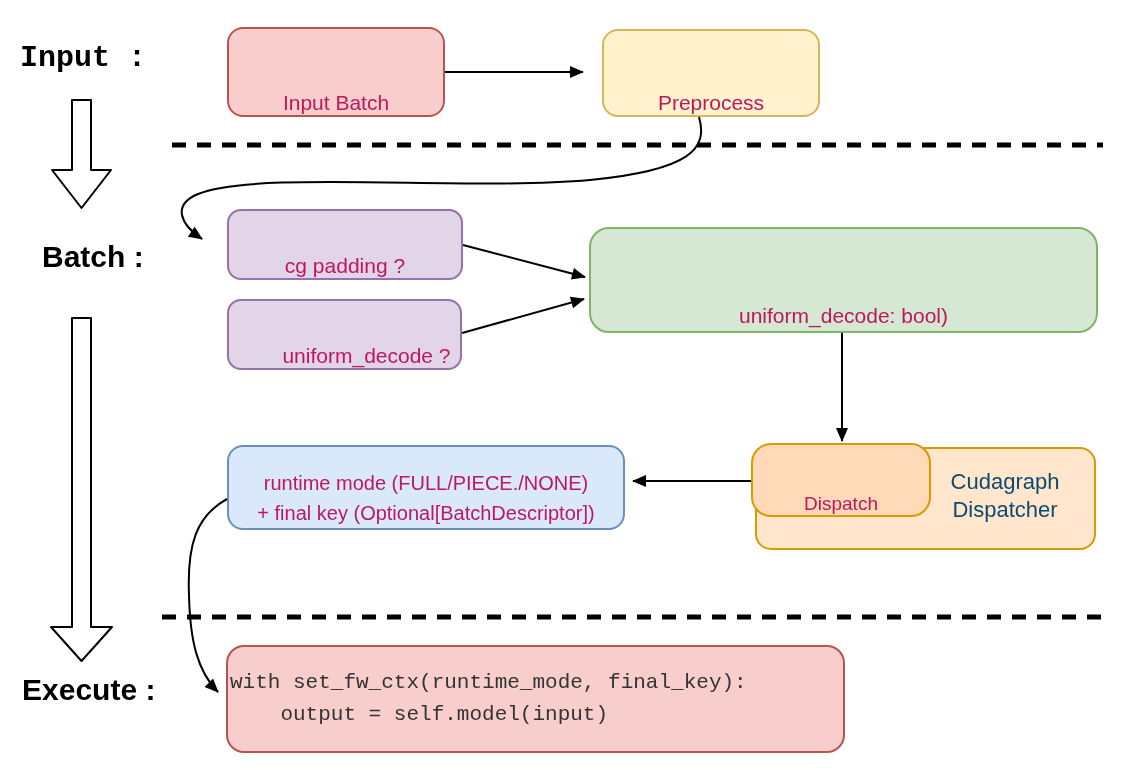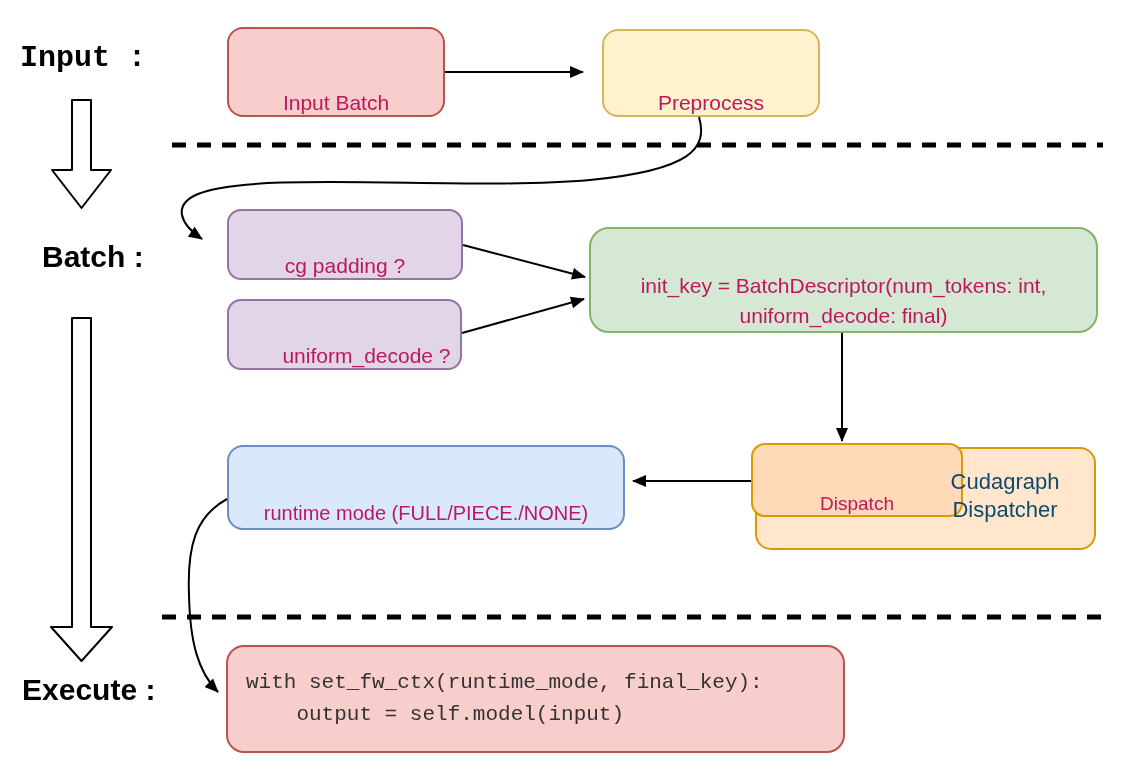--- a/index.html
+++ b/index.html
@@ -19,29 +19,29 @@
     display:flex;flex-direction:column;align-items:center;justify-content:flex-end;
     color:#be185d;text-align:center;
   }
   .node span{display:block;}
   #node-input-batch{left:227px;top:27px;width:218px;height:90px;border-radius:16px;font-size:21px;}
   #node-preprocess{left:590px;top:29px;width:218px;height:88px;border-radius:16px;font-size:21px;margin-left:12px;}
   #node-cg-padding{left:227px;top:209px;width:236px;height:71px;border-radius:14px;font-size:21px;}
   #node-uniform-decode{left:227px;top:299px;width:235px;height:71px;border-radius:14px;font-size:21px;}
   #node-init-key{left:589px;top:227px;width:509px;height:106px;border-radius:20px;font-size:21px;line-height:30px;}
   #node-cudagraph{left:755px;top:447px;width:341px;height:103px;border-radius:16px;}
-  #node-dispatch{left:751px;top:443px;width:212px;height:74px;border-radius:14px;font-size:19px;}
+  #node-dispatch{left:751px;top:443px;width:180px;height:74px;border-radius:20px;font-size:19px;}
   #cudagraph-label{
     position:absolute;left:925px;top:468px;width:160px;text-align:center;
     font-size:22px;line-height:28px;color:#0c4a6e;
   }
   #node-runtime{left:227px;top:445px;width:398px;height:85px;border-radius:16px;font-size:20px;line-height:30px;}
   #node-code{
     left:226px;top:645px;width:619px;height:108px;border-radius:18px;
-    align-items:flex-start;justify-content:center;padding-left:18px;
+    align-items:flex-start;justify-content:center;padding-left:2px;
     font-family:"Liberation Mono","DejaVu Sans Mono",monospace;
     font-size:21px;line-height:32px;text-align:left;
   }
   .code-line{white-space:pre;}
   #arrow-layer{position:absolute;left:0;top:0;width:1142px;height:770px;pointer-events:none;}
 </style>
 </head>
 <body>
 
 <div id="canvas">
@@ -60,32 +60,32 @@
 
   <div class="node" id="node-cg-padding" style="background-color: rgb(225, 213, 231); border-color: rgb(150, 115, 166);">
     <span>cg padding ?</span>
   </div>
 
   <div class="node" id="node-uniform-decode" style="background-color: rgb(225, 213, 231); border-color: rgb(150, 115, 166); padding-left: 44px;">
     <span>uniform_decode ?</span>
   </div>
 
   <div class="node" id="node-init-key" style="background-color: rgb(213, 232, 212); border-color: rgb(130, 179, 102);">
-    <span>init_key = BatchDescriptor(num_tokens: int,</span>
-    <span>uniform_decode: final)</span>
+    <span>uniform_decode: bool)</span>
   </div>
 
   <div class="node" id="node-cudagraph" style="background-color: rgb(255, 230, 204); border-color: rgb(215, 155, 0);"></div>
   <div class="node" id="node-dispatch" style="background-color: rgb(255, 217, 184); border-color: rgb(215, 155, 0);">
     <span>Dispatch</span>
   </div>
   <div id="cudagraph-label">Cudagraph Dispatcher</div>
 
   <div class="node" id="node-runtime" style="background-color: rgb(218, 232, 252); border-color: rgb(108, 142, 191);">
     <span>runtime mode (FULL/PIECE./NONE)</span>
+    <span>+ final key (Optional[BatchDescriptor])</span>
   </div>
 
   <div class="node" id="node-code" style="background-color: rgb(248, 206, 204); border-color: rgb(184, 84, 80); color: rgb(51, 51, 51);">
     <span class="code-line">with set_fw_ctx(runtime_mode, final_key):</span>
     <span class="code-line">    output = self.model(input)</span>
   </div>
 
   <svg id="arrow-layer" viewBox="0 0 1142 770" xmlns="http://www.w3.org/2000/svg">
     <defs>
       <marker id="ah" markerUnits="userSpaceOnUse" markerWidth="16" markerHeight="14" refX="14" refY="7" orient="auto">

